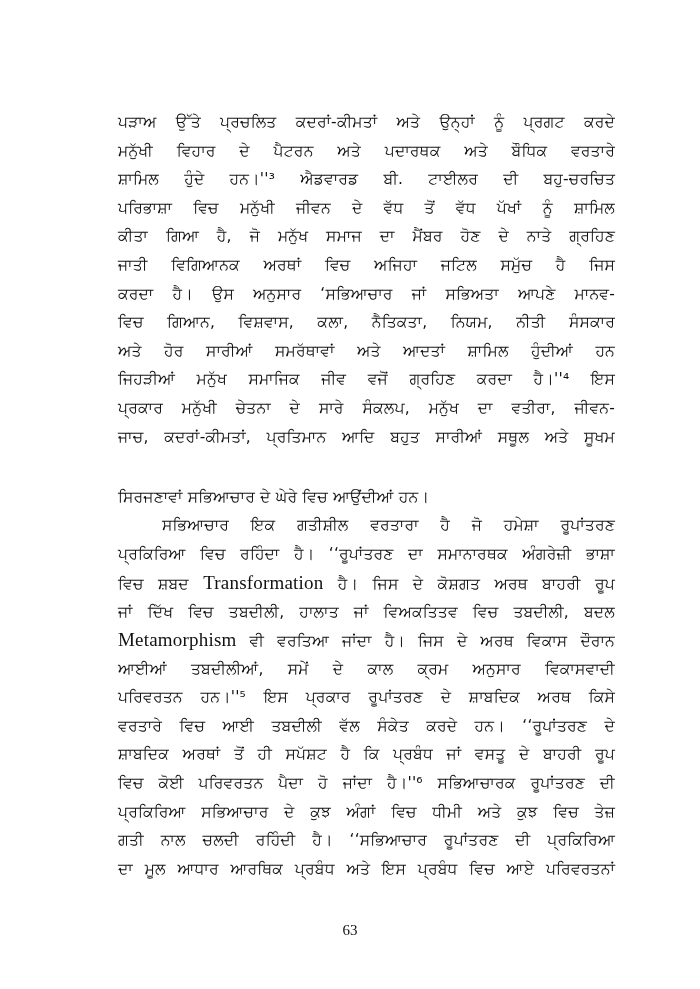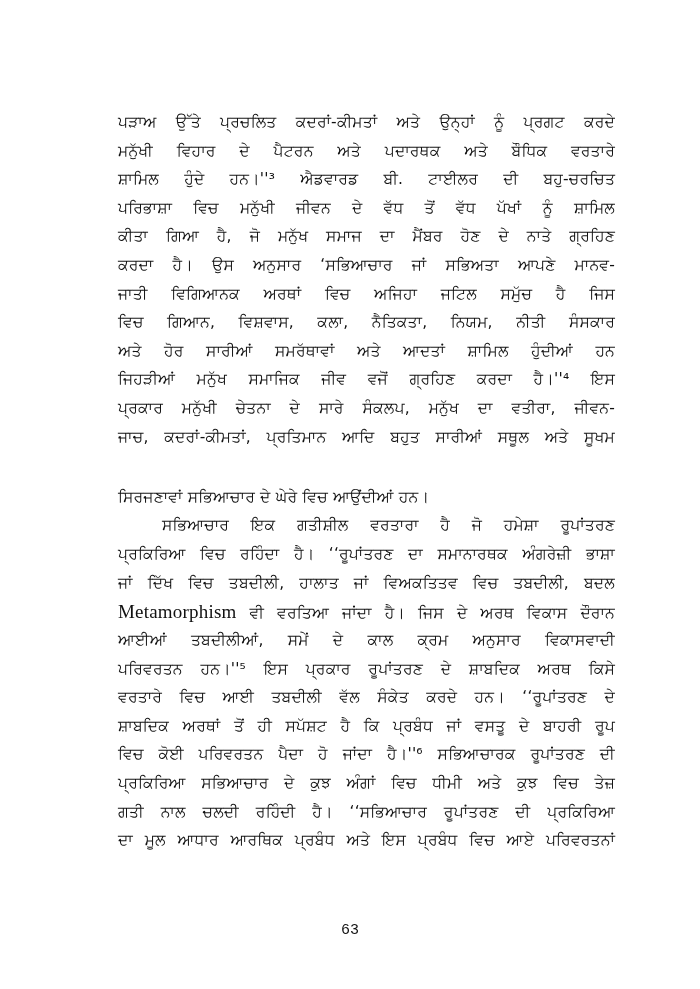--- a/index.html
+++ b/index.html
@@ -49,50 +49,51 @@
     .latin {
       font-family: "Liberation Serif", serif;
       font-size: 19px;
     }
     .page-number {
       position: absolute;
       left: 0;
       width: 700px;
       top: 922px;
       text-align: center;
-      font-family: Liberation Mono, monospace;
+      font-family: Liberation Serif, serif;
       font-size: 15px;
       color: #111111;
     }
   </style>
 </head>
 <body>
 
 <div class="page">
   <div class="text-block">
 
     <div class="paragraph">
       <div class="line">ਪੜਾਅ ਉੱਤੇ ਪ੍ਰਚਲਿਤ ਕਦਰਾਂ-ਕੀਮਤਾਂ ਅਤੇ ਉਨ੍ਹਾਂ ਨੂੰ ਪ੍ਰਗਟ ਕਰਦੇ</div>
       <div class="line">ਮਨੁੱਖੀ ਵਿਹਾਰ ਦੇ ਪੈਟਰਨ ਅਤੇ ਪਦਾਰਥਕ ਅਤੇ ਬੌਧਿਕ ਵਰਤਾਰੇ</div>
       <div class="line">ਸ਼ਾਮਿਲ ਹੁੰਦੇ ਹਨ।''³ ਐਡਵਾਰਡ ਬੀ. ਟਾਈਲਰ ਦੀ ਬਹੁ-ਚਰਚਿਤ</div>
       <div class="line">ਪਰਿਭਾਸ਼ਾ ਵਿਚ ਮਨੁੱਖੀ ਜੀਵਨ ਦੇ ਵੱਧ ਤੋਂ ਵੱਧ ਪੱਖਾਂ ਨੂੰ ਸ਼ਾਮਿਲ</div>
       <div class="line">ਕੀਤਾ ਗਿਆ ਹੈ, ਜੋ ਮਨੁੱਖ ਸਮਾਜ ਦਾ ਮੈਂਬਰ ਹੋਣ ਦੇ ਨਾਤੇ ਗ੍ਰਹਿਣ</div>
+      <div class="line">ਜਾਤੀ ਵਿਗਿਆਨਕ ਅਰਥਾਂ ਵਿਚ ਅਜਿਹਾ ਜਟਿਲ ਸਮੁੱਚ ਹੈ ਜਿਸ</div>
       <div class="line">ਕਰਦਾ ਹੈ। ਉਸ ਅਨੁਸਾਰ ‘ਸਭਿਆਚਾਰ ਜਾਂ ਸਭਿਅਤਾ ਆਪਣੇ ਮਾਨਵ-</div>
-      <div class="line">ਜਾਤੀ ਵਿਗਿਆਨਕ ਅਰਥਾਂ ਵਿਚ ਅਜਿਹਾ ਜਟਿਲ ਸਮੁੱਚ ਹੈ ਜਿਸ</div>
       <div class="line">ਵਿਚ ਗਿਆਨ, ਵਿਸ਼ਵਾਸ, ਕਲਾ, ਨੈਤਿਕਤਾ, ਨਿਯਮ, ਨੀਤੀ ਸੰਸਕਾਰ</div>
       <div class="line">ਅਤੇ ਹੋਰ ਸਾਰੀਆਂ ਸਮਰੱਥਾਵਾਂ ਅਤੇ ਆਦਤਾਂ ਸ਼ਾਮਿਲ ਹੁੰਦੀਆਂ ਹਨ</div>
       <div class="line">ਜਿਹੜੀਆਂ ਮਨੁੱਖ ਸਮਾਜਿਕ ਜੀਵ ਵਜੋਂ ਗ੍ਰਹਿਣ ਕਰਦਾ ਹੈ।''⁴ ਇਸ</div>
       <div class="line">ਪ੍ਰਕਾਰ ਮਨੁੱਖੀ ਚੇਤਨਾ ਦੇ ਸਾਰੇ ਸੰਕਲਪ, ਮਨੁੱਖ ਦਾ ਵਤੀਰਾ, ਜੀਵਨ-</div>
       <div class="line">ਜਾਚ, ਕਦਰਾਂ-ਕੀਮਤਾਂ, ਪ੍ਰਤਿਮਾਨ ਆਦਿ ਬਹੁਤ ਸਾਰੀਆਂ ਸਥੂਲ ਅਤੇ ਸੂਖਮ</div>
       <div class="line last">ਸਿਰਜਣਾਵਾਂ ਸਭਿਆਚਾਰ ਦੇ ਘੇਰੇ ਵਿਚ ਆਉਂਦੀਆਂ ਹਨ।</div>
     </div>
 
     <div class="paragraph">
       <div class="line indent">ਸਭਿਆਚਾਰ ਇਕ ਗਤੀਸ਼ੀਲ ਵਰਤਾਰਾ ਹੈ ਜੋ ਹਮੇਸ਼ਾ ਰੂਪਾਂਤਰਣ</div>
       <div class="line">ਪ੍ਰਕਿਰਿਆ ਵਿਚ ਰਹਿੰਦਾ ਹੈ। ‘‘ਰੂਪਾਂਤਰਣ ਦਾ ਸਮਾਨਾਰਥਕ ਅੰਗਰੇਜ਼ੀ ਭਾਸ਼ਾ</div>
+      <div class="line">ਵਿਚ ਸ਼ਬਦ <span class="latin">Transformation</span> ਹੈ। ਜਿਸ ਦੇ ਕੋਸ਼ਗਤ ਅਰਥ ਬਾਹਰੀ ਰੂਪ</div>
       <div class="line">ਜਾਂ ਦਿੱਖ ਵਿਚ ਤਬਦੀਲੀ, ਹਾਲਾਤ ਜਾਂ ਵਿਅਕਤਿਤਵ ਵਿਚ ਤਬਦੀਲੀ, ਬਦਲ</div>
       <div class="line"><span class="latin">Metamorphism</span> ਵੀ ਵਰਤਿਆ ਜਾਂਦਾ ਹੈ। ਜਿਸ ਦੇ ਅਰਥ ਵਿਕਾਸ ਦੌਰਾਨ</div>
       <div class="line">ਆਈਆਂ ਤਬਦੀਲੀਆਂ, ਸਮੇਂ ਦੇ ਕਾਲ ਕ੍ਰਮ ਅਨੁਸਾਰ ਵਿਕਾਸਵਾਦੀ</div>
       <div class="line">ਪਰਿਵਰਤਨ ਹਨ।''⁵ ਇਸ ਪ੍ਰਕਾਰ ਰੂਪਾਂਤਰਣ ਦੇ ਸ਼ਾਬਦਿਕ ਅਰਥ ਕਿਸੇ</div>
       <div class="line">ਵਰਤਾਰੇ ਵਿਚ ਆਈ ਤਬਦੀਲੀ ਵੱਲ ਸੰਕੇਤ ਕਰਦੇ ਹਨ। ‘‘ਰੂਪਾਂਤਰਣ ਦੇ</div>
       <div class="line">ਸ਼ਾਬਦਿਕ ਅਰਥਾਂ ਤੋਂ ਹੀ ਸਪੱਸ਼ਟ ਹੈ ਕਿ ਪ੍ਰਬੰਧ ਜਾਂ ਵਸਤੂ ਦੇ ਬਾਹਰੀ ਰੂਪ</div>
       <div class="line">ਵਿਚ ਕੋਈ ਪਰਿਵਰਤਨ ਪੈਦਾ ਹੋ ਜਾਂਦਾ ਹੈ।''⁶ ਸਭਿਆਚਾਰਕ ਰੂਪਾਂਤਰਣ ਦੀ</div>
       <div class="line">ਪ੍ਰਕਿਰਿਆ ਸਭਿਆਚਾਰ ਦੇ ਕੁਝ ਅੰਗਾਂ ਵਿਚ ਧੀਮੀ ਅਤੇ ਕੁਝ ਵਿਚ ਤੇਜ਼</div>
       <div class="line">ਗਤੀ ਨਾਲ ਚਲਦੀ ਰਹਿੰਦੀ ਹੈ। ‘‘ਸਭਿਆਚਾਰ ਰੂਪਾਂਤਰਣ ਦੀ ਪ੍ਰਕਿਰਿਆ</div>
       <div class="line">ਦਾ ਮੂਲ ਆਧਾਰ ਆਰਥਿਕ ਪ੍ਰਬੰਧ ਅਤੇ ਇਸ ਪ੍ਰਬੰਧ ਵਿਚ ਆਏ ਪਰਿਵਰਤਨਾਂ</div>

